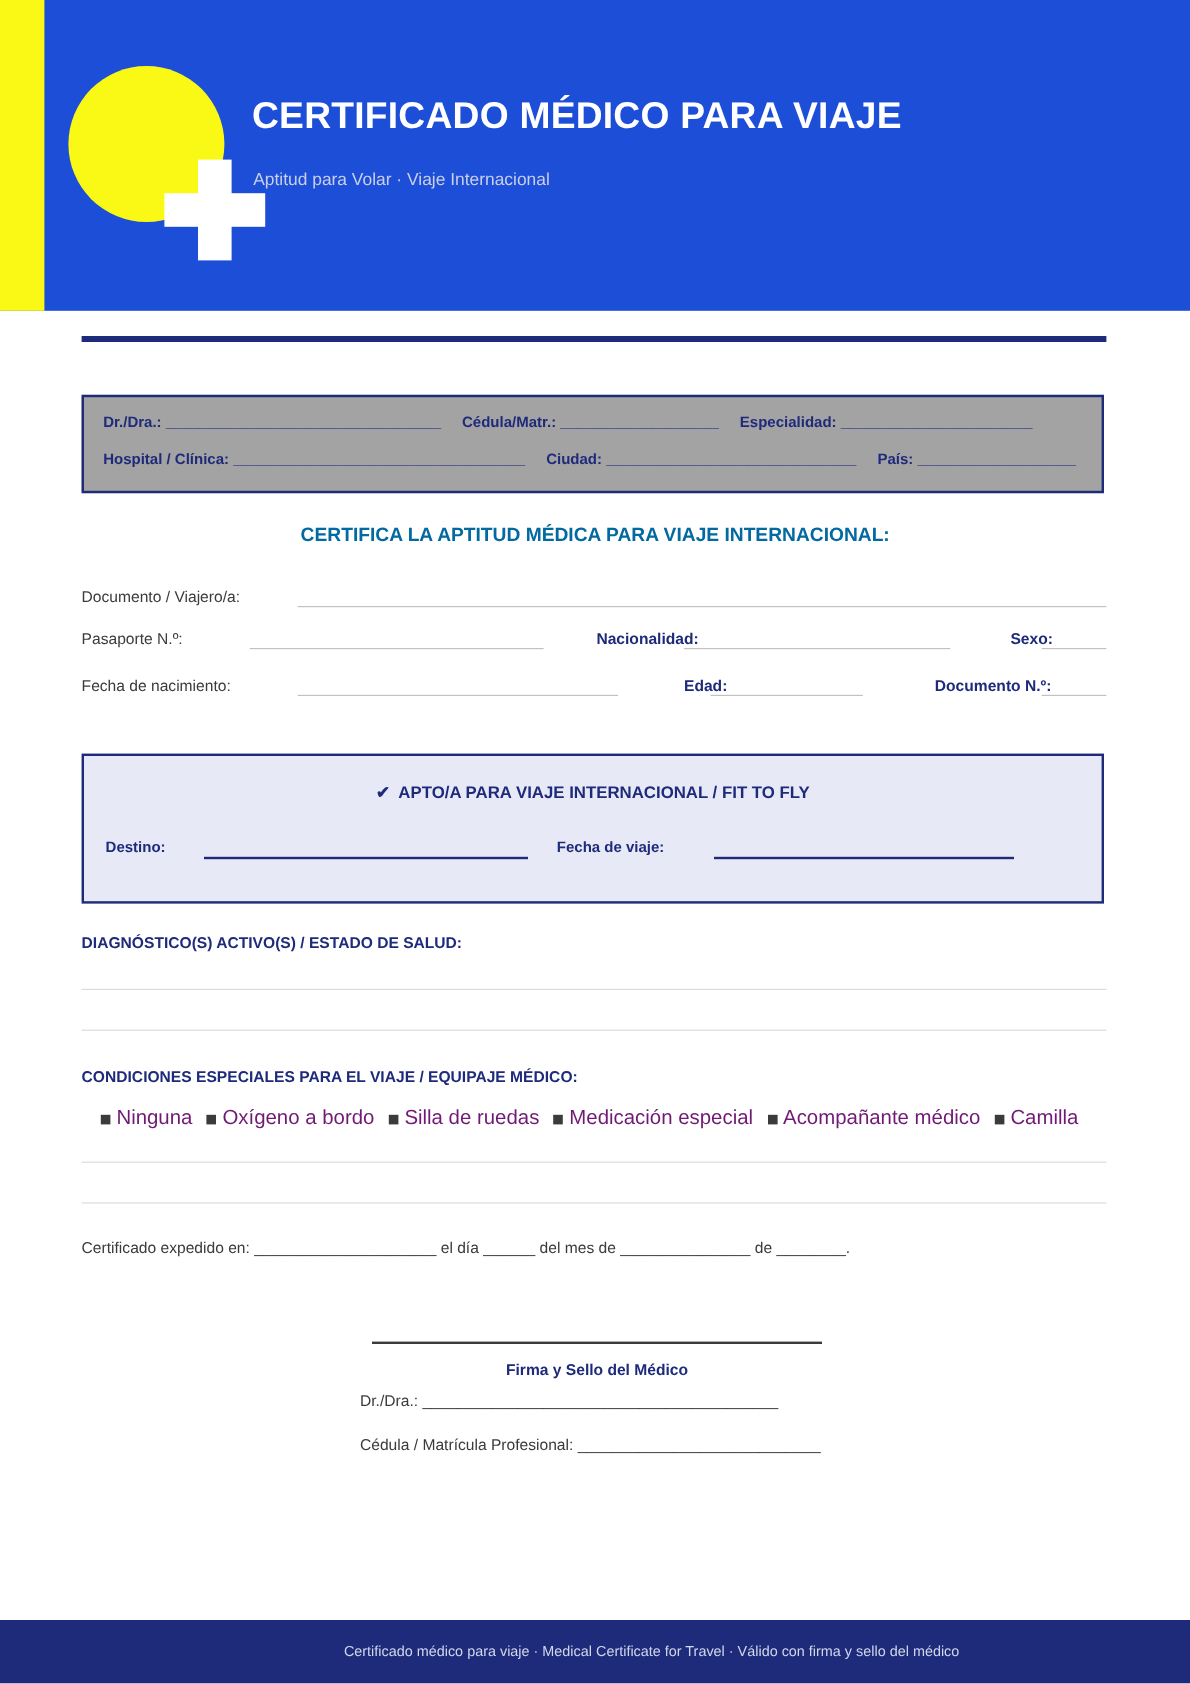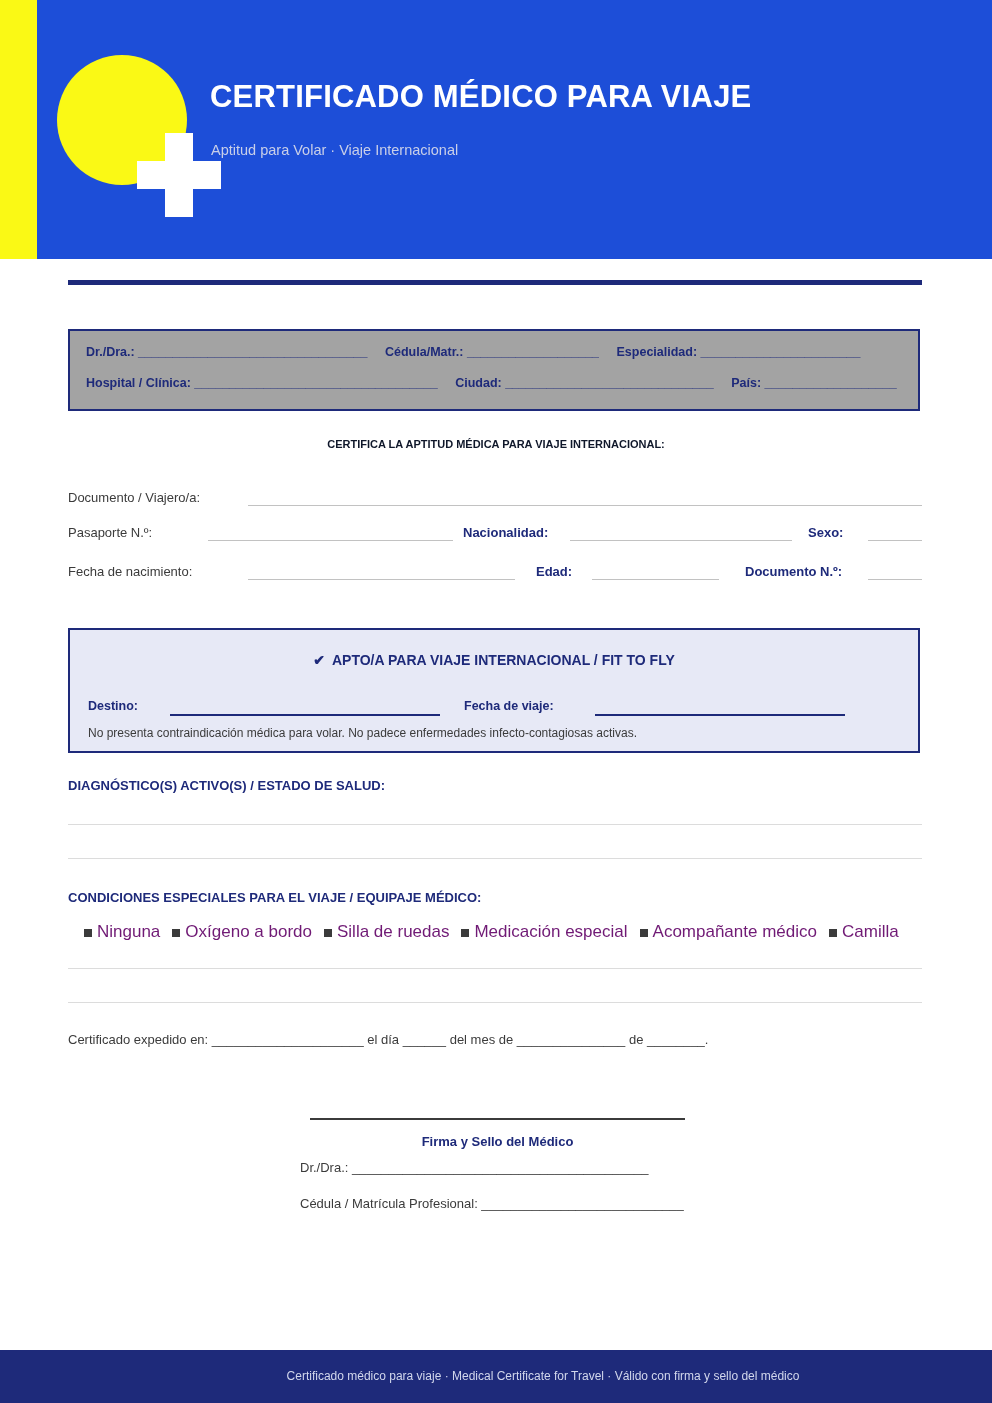--- a/index.html
+++ b/index.html
@@ -107,35 +107,36 @@
   .doctor-row.r2 { top: 45px; }
   .doctor-row .seg { margin-right: 14px; }
 
   
   .certify-title {
     position: absolute;
     left: 0;
     top: 438px;
     width: 992px;
     text-align: center;
-    font-size: 11px;
-    font-weight: bold;
-    color: #0f172a;
+    font-size: 16px;
+    font-weight: bold;
+    color: #0369a1;
   }
 
   
   .pfield {
     position: absolute;
     font-size: 13px;
     color: #3b3b3b;
     white-space: nowrap;
   }
   .pfield.blue {
     color: #1e2a7a;
     font-weight: bold;
+    margin-left: 34px;
   }
   .fillline {
     position: absolute;
     height: 1px;
     background: #c2c2c2;
   }
 
   
   .fit-box {
     position: absolute;
@@ -329,21 +330,20 @@
 <div class="fillline" style="left:868px; top:579px; width:54px;"></div>
 
 <div class="fit-box">
   <div class="fit-title">
     <span class="fit-check">✔</span><span>APTO/A PARA VIAJE INTERNACIONAL / FIT TO FLY</span>
   </div>
   <div class="fit-label destino">Destino:</div>
   <div class="fit-line l1"></div>
   <div class="fit-label fecha">Fecha de viaje:</div>
   <div class="fit-line l2"></div>
-  <div class="fit-note">No presenta contraindicación médica para volar. No padece enfermedades infecto-contagiosas activas.</div>
 </div>
 
 <div class="section-heading" style="top:778px;">DIAGNÓSTICO(S) ACTIVO(S) / ESTADO DE SALUD:</div>
 <div class="blank-line" style="top:824px;"></div>
 <div class="blank-line" style="top:858px;"></div>
 
 <div class="section-heading" style="top:890px;">CONDICIONES ESPECIALES PARA EL VIAJE / EQUIPAJE MÉDICO:</div>
 <div class="conditions-row">
   <span class="cond-item"><span class="cond-box"></span><span>Ninguna</span></span><span class="cond-item"><span class="cond-box"></span><span>Oxígeno a bordo</span></span><span class="cond-item"><span class="cond-box"></span><span>Silla de ruedas</span></span><span class="cond-item"><span class="cond-box"></span><span>Medicación especial</span></span><span class="cond-item"><span class="cond-box"></span><span>Acompañante médico</span></span><span class="cond-item"><span class="cond-box"></span><span>Camilla</span></span>
 </div>

